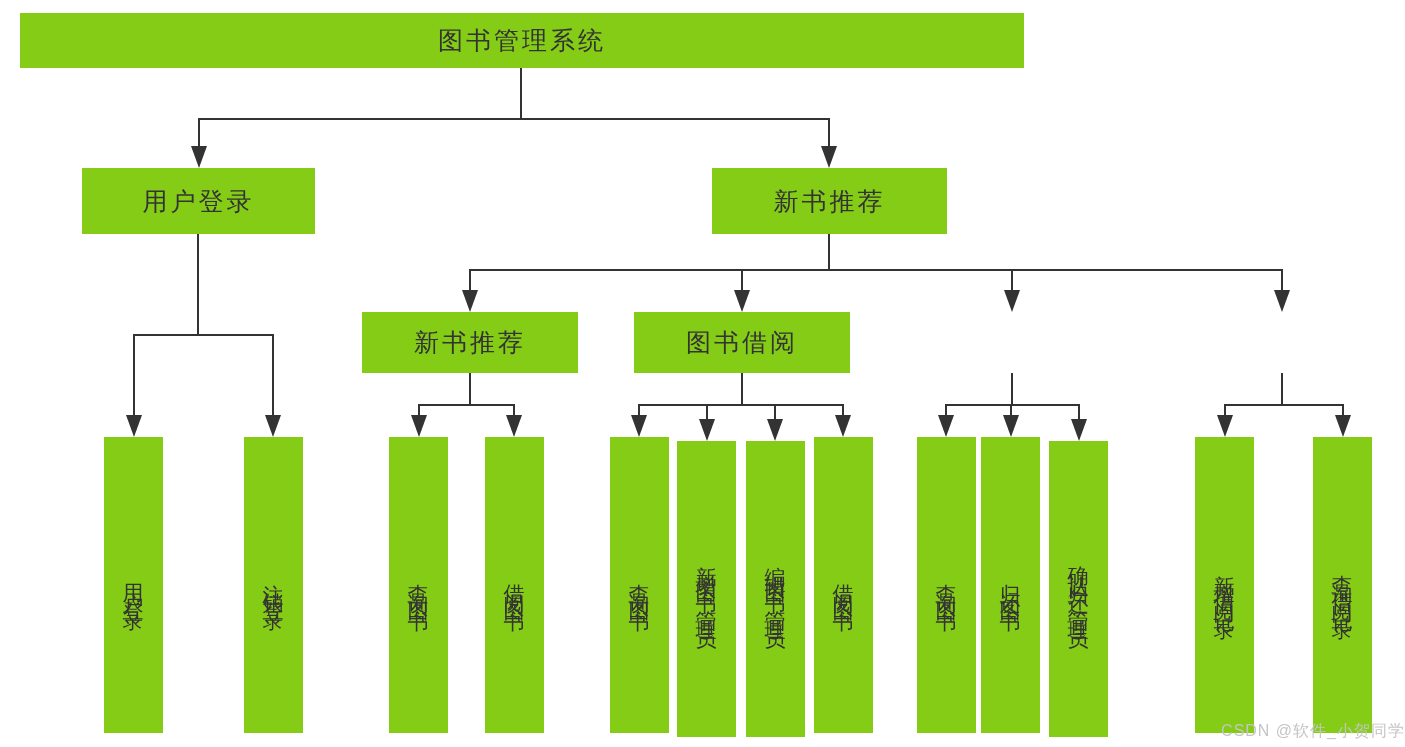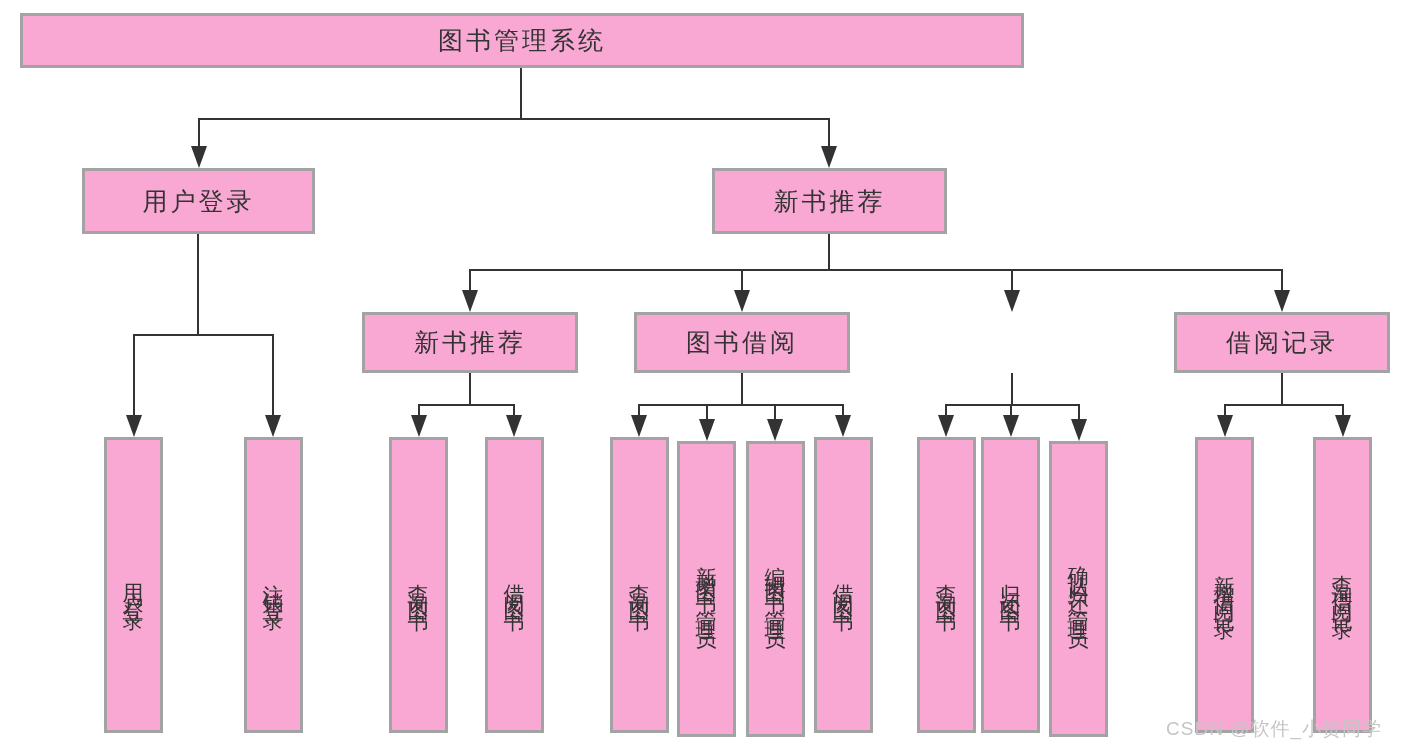--- a/index.html
+++ b/index.html
@@ -1,39 +1,39 @@
 <!DOCTYPE html>
 <html><head>
 <meta charset="utf-8">
 <style>
   html,body { margin:0; padding:0; background:#ffffff; }
   .canvas {
     position:relative; width:1405px; height:747px; background:#ffffff;
     font-family:"Liberation Sans", sans-serif; color:#333333; overflow:hidden;
   }
   .box {
-    position:absolute; background:#f9a8d4; border:3px solid #a3a3a3;
+    position:absolute; background:#84cc16; border:3px solid #84cc16;
     box-sizing:border-box; display:flex; align-items:center; justify-content:center;
     z-index:2;
   }
   .hlabel { font-size:25px; letter-spacing:3px; white-space:nowrap; }
   .vbox { width:59px; height:296px; }
   .vlabel {
     writing-mode:vertical-rl; text-orientation:mixed;
     font-size:21px; letter-spacing:9px; line-height:1;
   }
   .vl { position:absolute; width:2px; background:#333333; z-index:1; }
   .hl { position:absolute; height:2px; background:#333333; z-index:1; }
   .ar {
     position:absolute; width:0; height:0; z-index:1;
     border-left:8px solid transparent; border-right:8px solid transparent;
     border-top:22px solid #333333;
   }
   .wm {
-    position:absolute; right:23px; bottom:5px; font-size:19px;
+    position:absolute; right:0; bottom:5px; font-size:16px;
     color:#c5c5c5; letter-spacing:1px; z-index:5; white-space:nowrap;
   }
 </style>
 </head>
 <body>
 
 <div class="canvas">
 
   <div class="vl" style="left:520px;top:68px;height:50px"></div>
   <div class="hl" style="left:198px;top:118px;width:632px"></div>
@@ -104,23 +104,20 @@
   <div class="box" style="left:712px;top:168px;width:235px;height:66px">
     <span class="hlabel">新书推荐</span>
   </div>
 
   <div class="box" style="left:362px;top:312px;width:216px;height:61px">
     <span class="hlabel">新书推荐</span>
   </div>
   <div class="box" style="left:634px;top:312px;width:216px;height:61px">
     <span class="hlabel">图书借阅</span>
   </div>
-  <div class="box" style="left:1174px;top:312px;width:216px;height:61px">
-    <span class="hlabel">借阅记录</span>
-  </div>
 
   <div class="box vbox" style="left:104px;top:437px">
     <span class="vlabel">用户登录</span>
   </div>
   <div class="box vbox" style="left:244px;top:437px">
     <span class="vlabel">注销登录</span>
   </div>
 
   <div class="box vbox" style="left:389px;top:437px">
     <span class="vlabel">查询图书</span>

